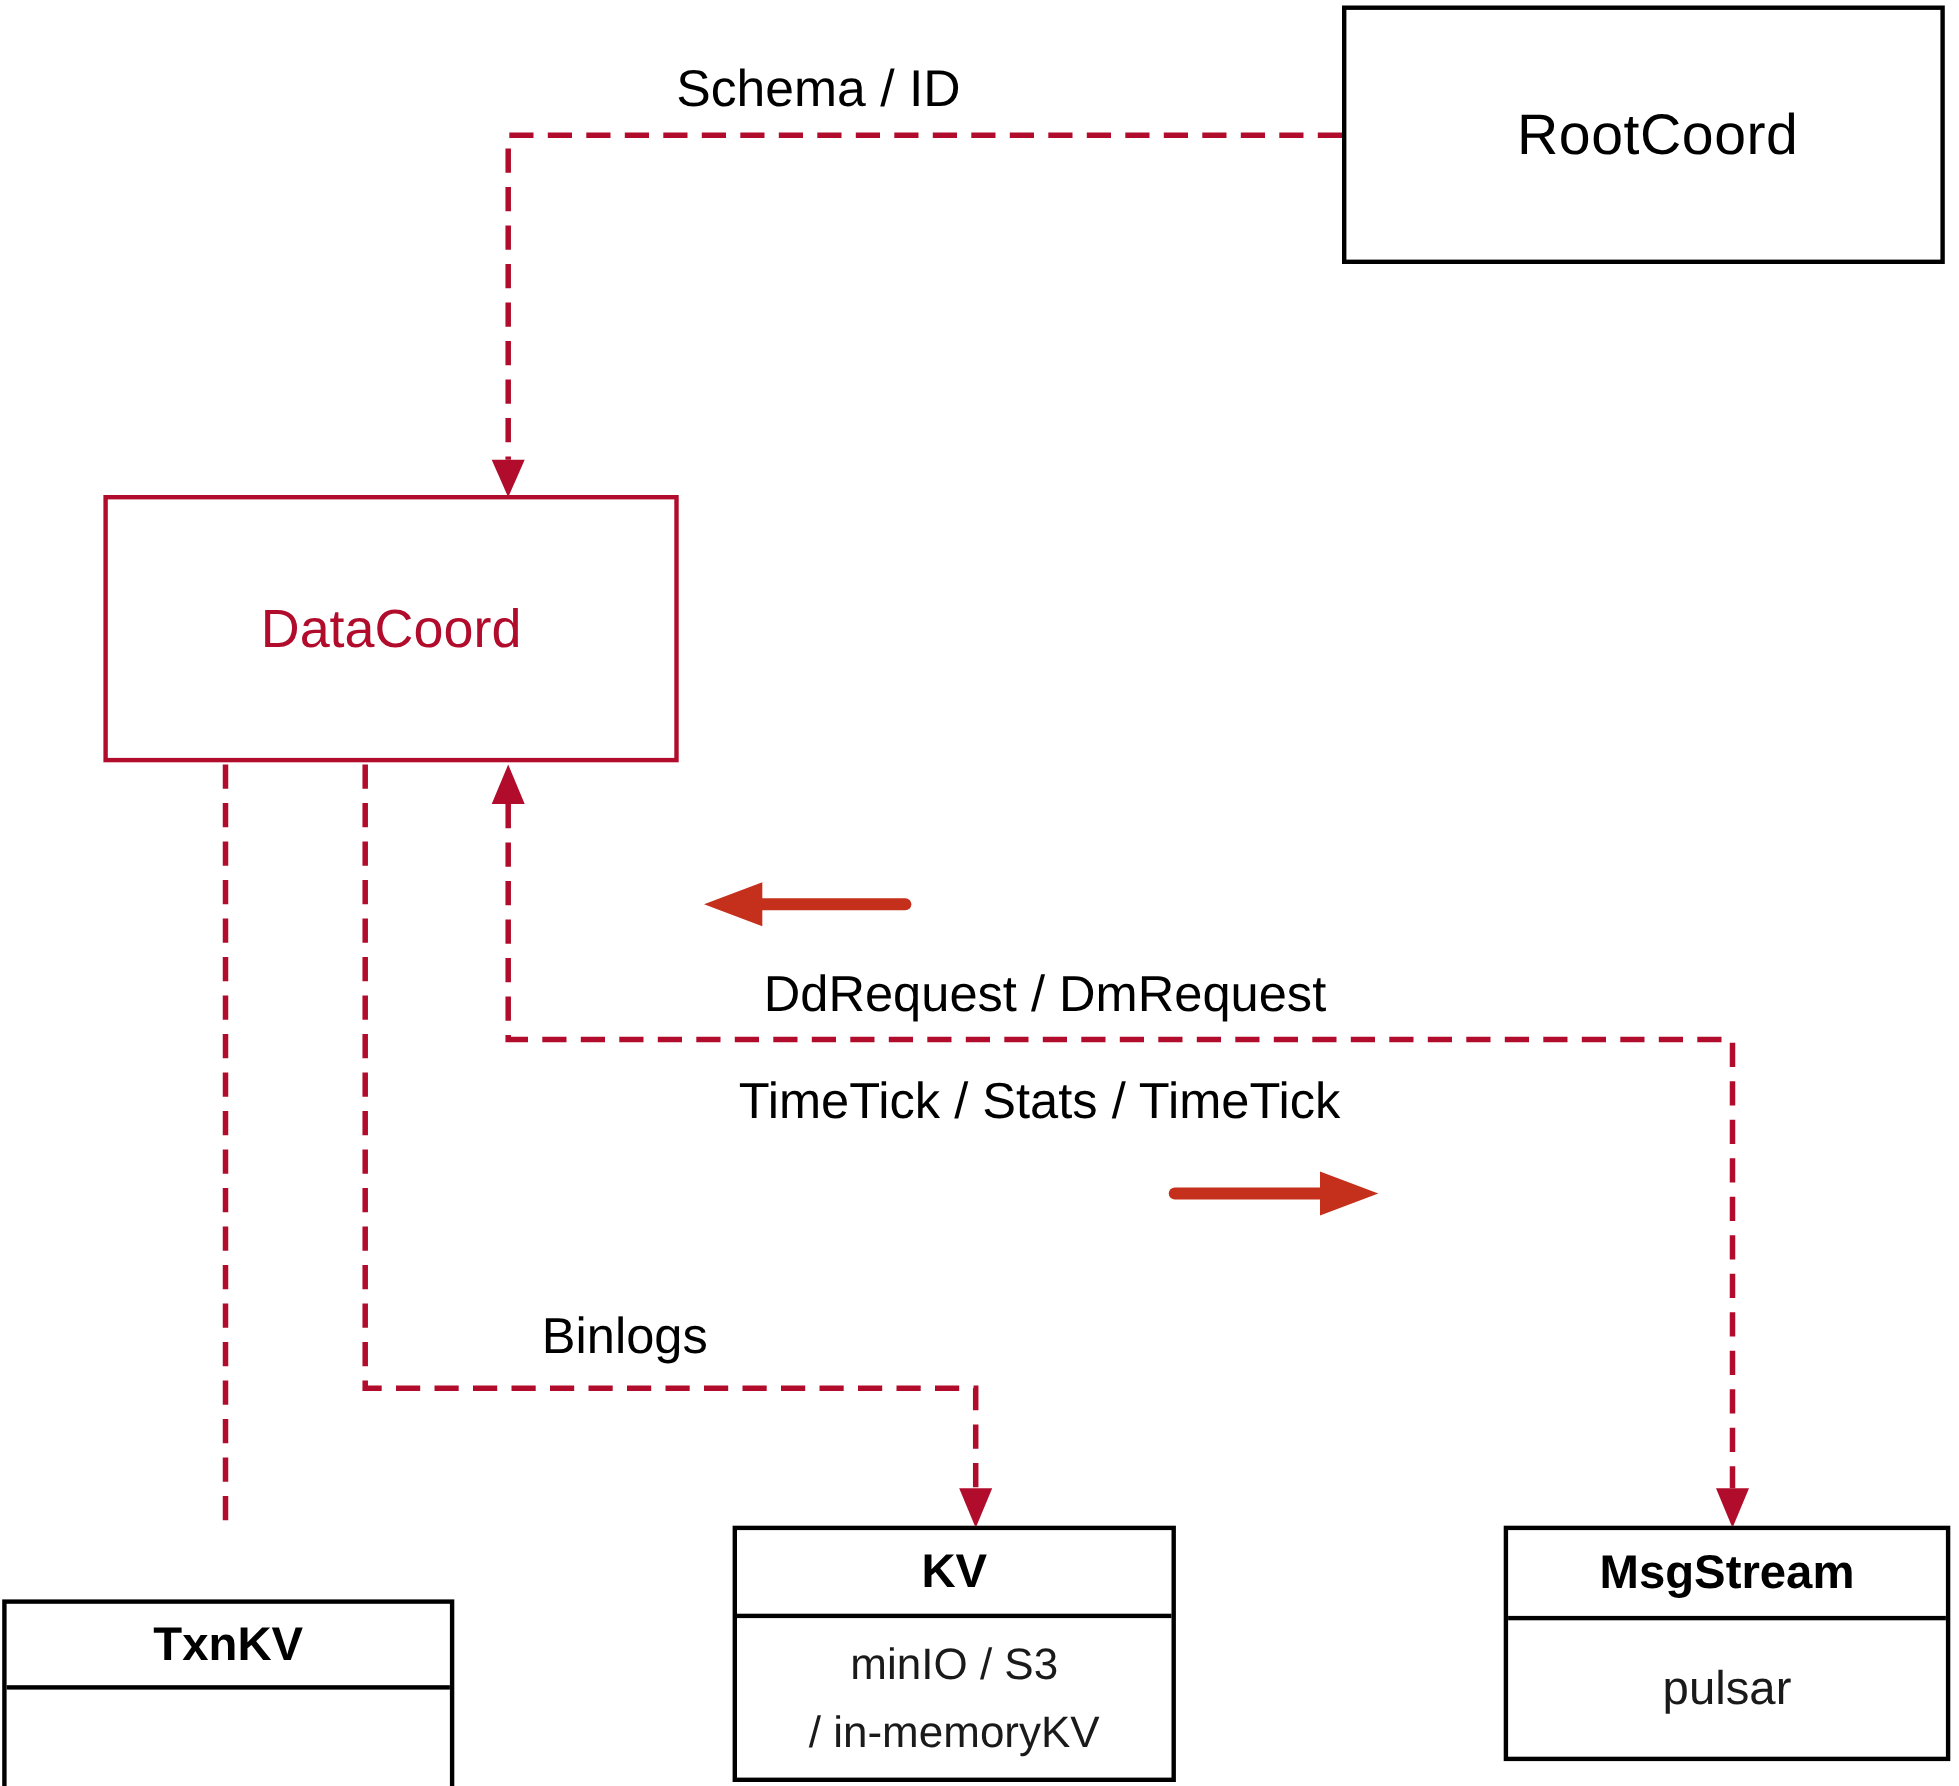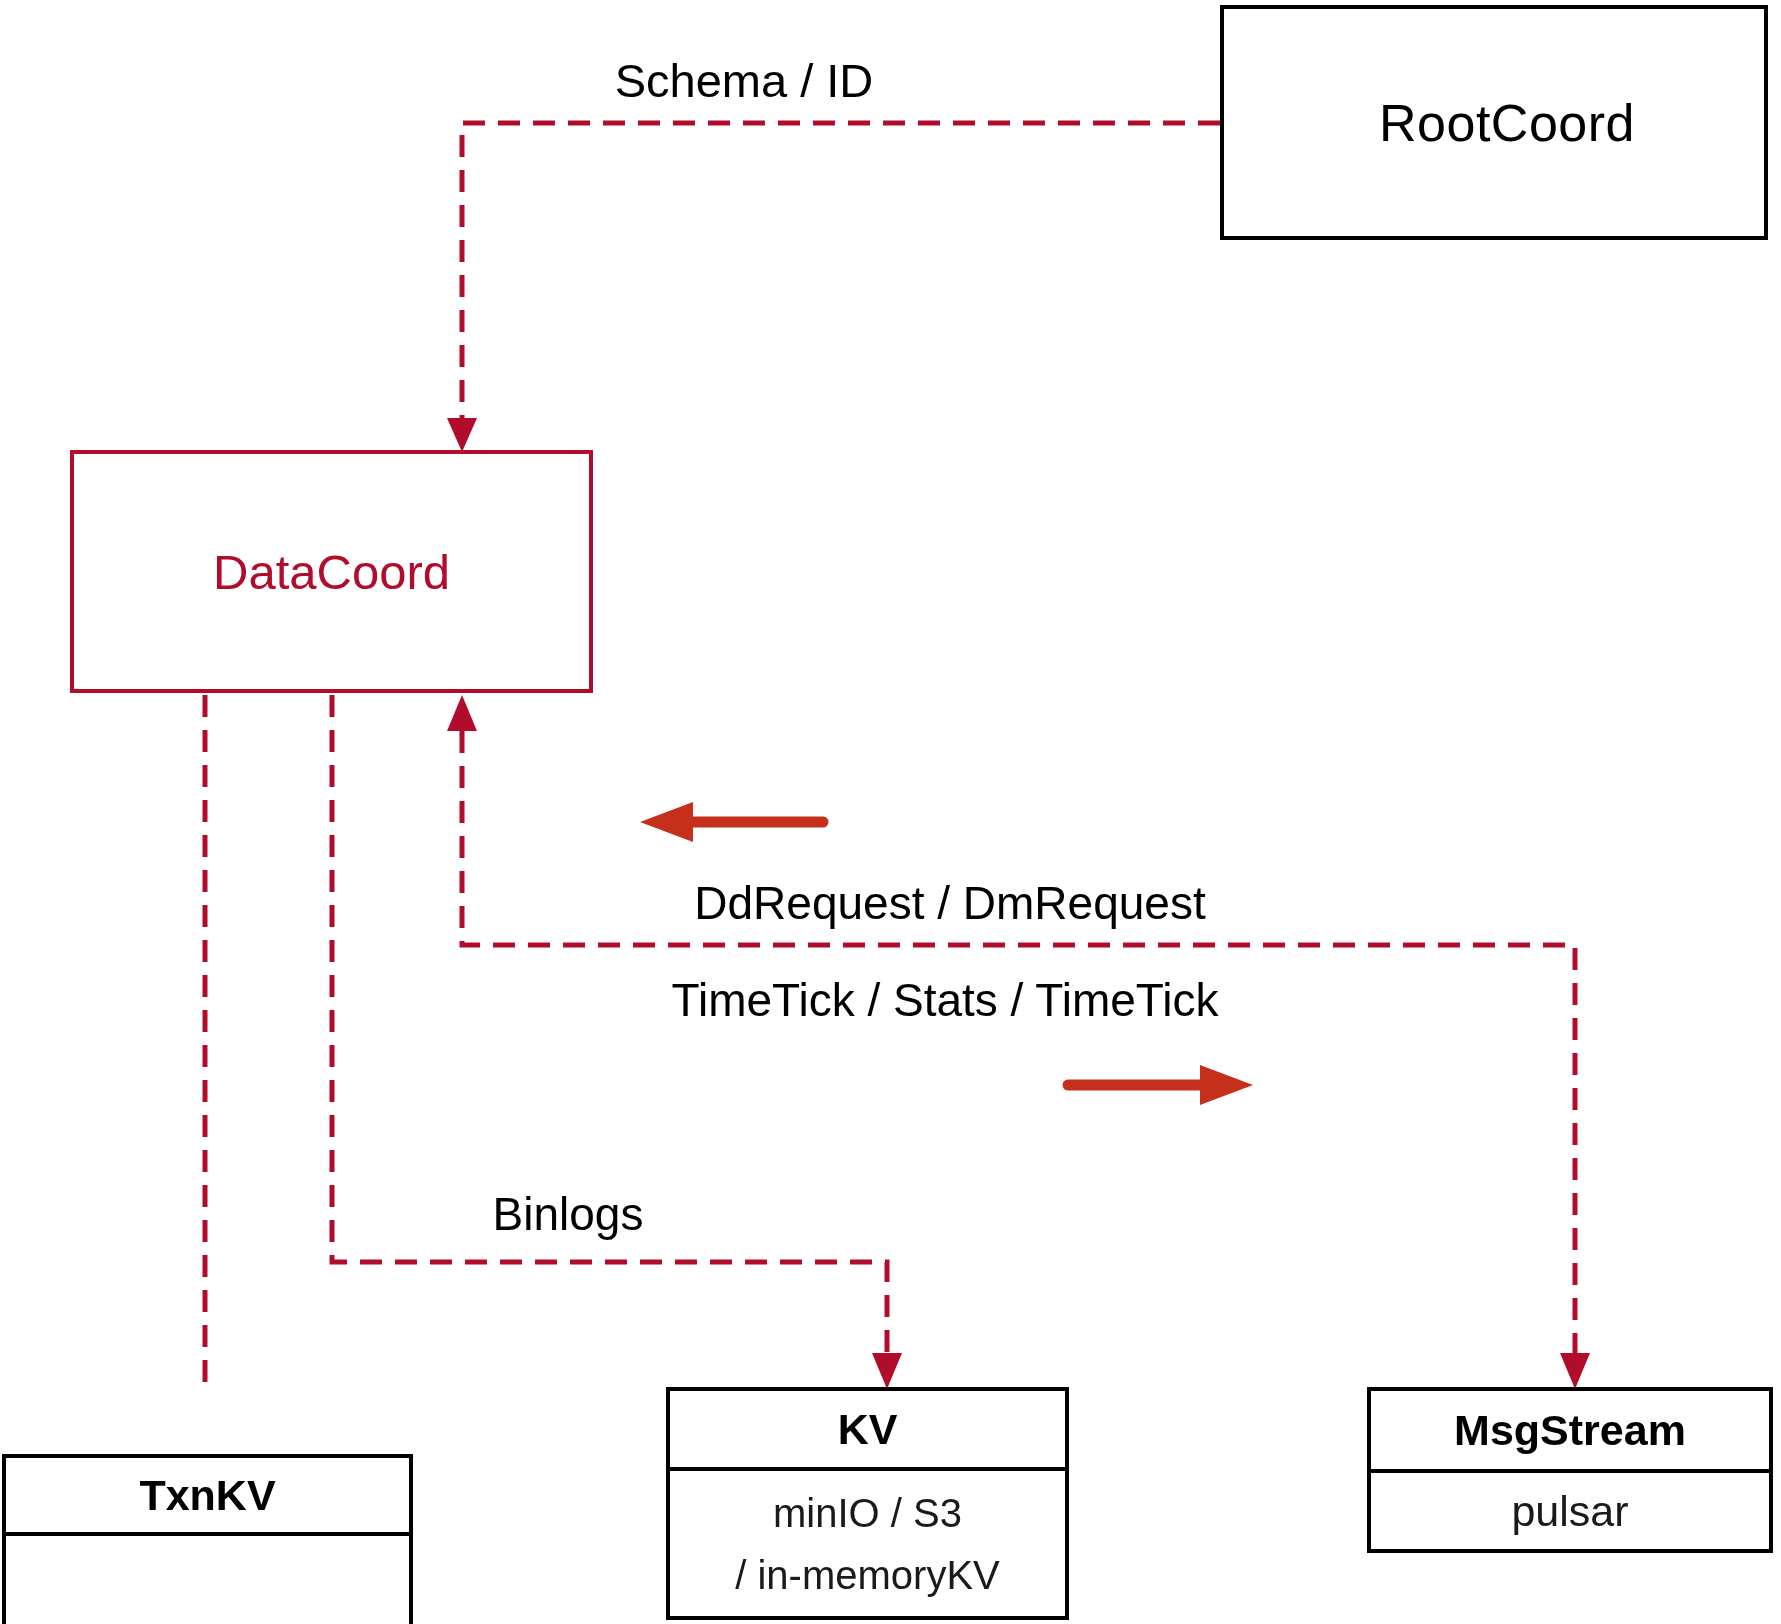--- a/index.html
+++ b/index.html
@@ -35,20 +35,21 @@
   .node-label-black {
     color: #000000;
     font-size: 52px;
     letter-spacing: 0.5px;
   }
   #datacoord-node {
     border: 4px solid #b10c2c;
     display: flex;
     align-items: center;
     justify-content: center;
+    margin-left: 24px;
   }
   #datacoord-node .node-label-red {
     color: #b10c2c;
     font-size: 49px;
   }
   .record-node {
     border: 4px solid #000000;
     display: flex;
     flex-direction: column;
   }
@@ -123,21 +124,21 @@
   </div>
 
   <div class="node record-node" style="left:666px; top:1387px; width:403px; height:233px;">
     <div class="record-header" style="height:80px;">KV</div>
     <div class="record-body" style="font-size:40px;">
       <div>minIO / S3</div>
       <div>/ in-memoryKV</div>
     </div>
   </div>
 
-  <div class="node record-node" style="left:1367px; top:1387px; width:406px; height:166px;">
+  <div class="node record-node" style="left:1367px; top:1387px; width:406px; height:214px;">
     <div class="record-header" style="height:82px;">MsgStream</div>
     <div class="record-body">pulsar</div>
   </div>
 
   <div class="edge-label" style="left:744px; top:80px; font-size:47px;">Schema / ID</div>
 
   <div class="edge-label" style="left:950px; top:903px;">DdRequest / DmRequest</div>
 
   <div class="edge-label" style="left:945px; top:1000px;">TimeTick / Stats / TimeTick</div>
 

